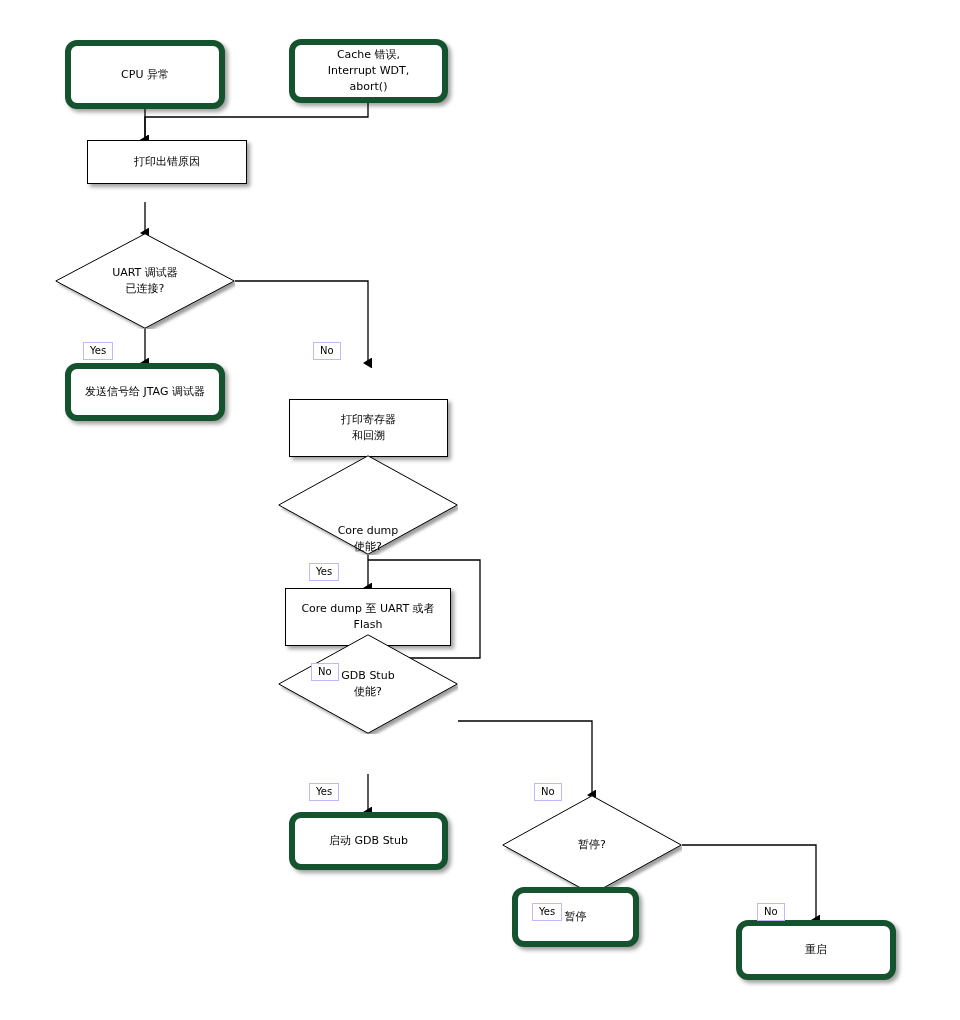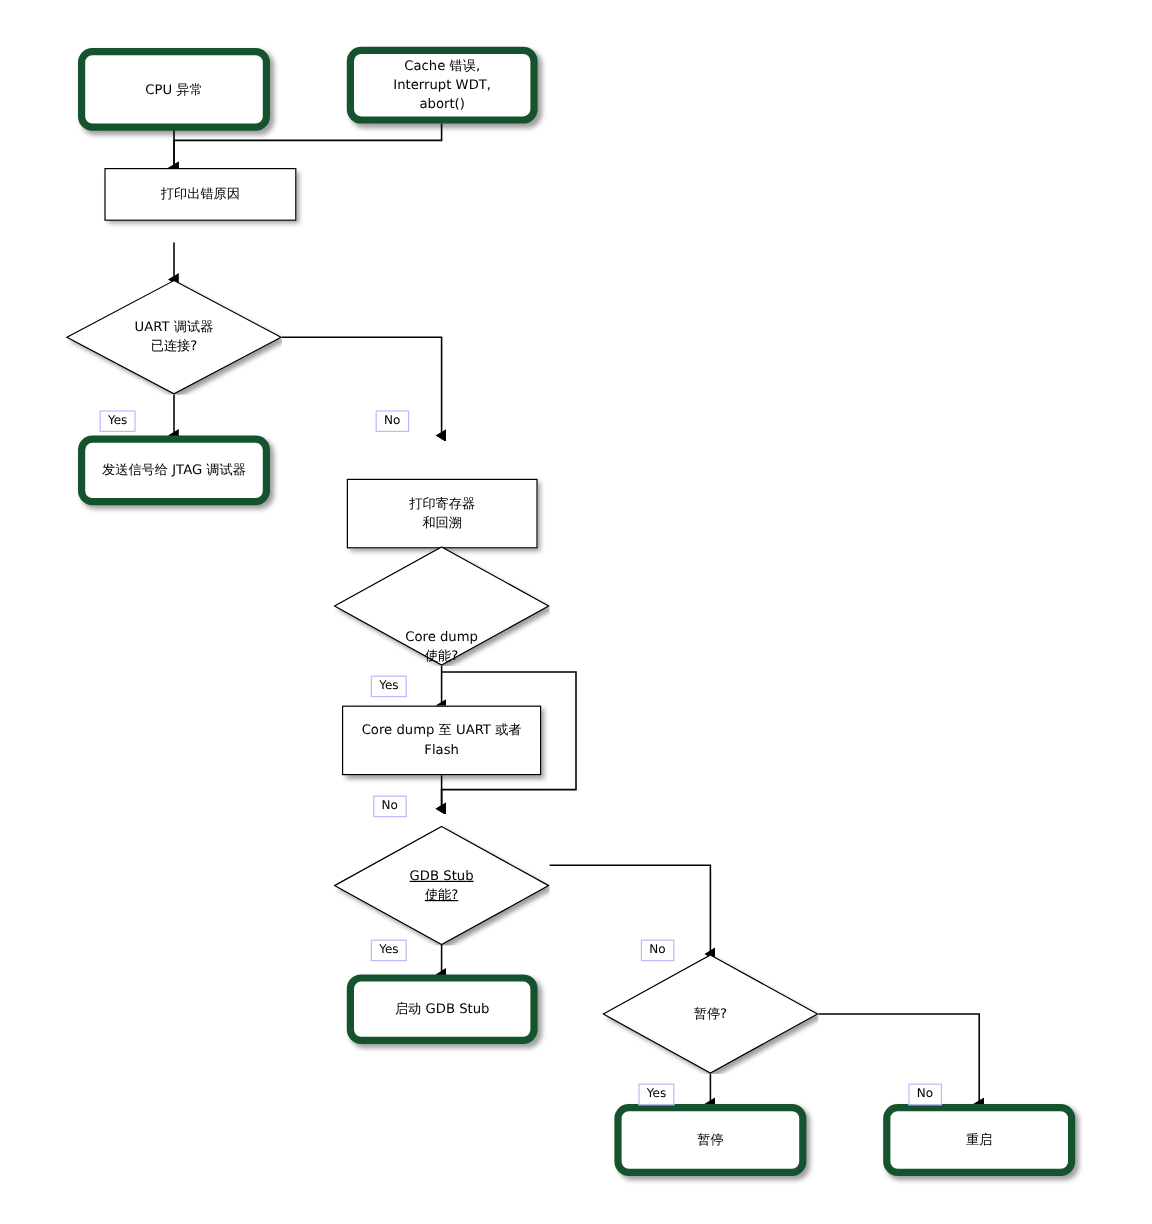--- a/index.html
+++ b/index.html
@@ -155,21 +155,21 @@
         <div class="dia-label">
           <div>Core dump</div>
           <div>使能?</div>
         </div>
       </div>
       <div class="node process" style="left: 285px; top: 588px; width: 166px; height: 58px;">
         <div class="dia-label">
           <div>Core dump 至 UART 或者 Flash</div>
         </div>
       </div>
-      <div class="node decision" style="left: 278px; top: 688px; width: 180px; height: 100px; text-decoration: underline;">
+      <div class="node decision" style="left: 278px; top: 634px; width: 180px; height: 100px;">
         <svg class="dia-shape" viewBox="0 0 180 100" preserveAspectRatio="none">
           <polygon points="90,0.8 179.2,50 90,99.2 0.8,50" fill="#ffffff" stroke="#000000" stroke-width="1" filter="url(#dshadow)"></polygon>
         </svg>
         <div class="dia-label">
           <div>GDB Stub</div>
           <div>使能?</div>
         </div>
       </div>
       <div class="node terminal" style="left: 289px; top: 812px; width: 159px; height: 58px;">
         <div class="dia-label">
@@ -177,21 +177,21 @@
         </div>
       </div>
       <div class="node decision" style="left: 502px; top: 795px; width: 180px; height: 100px;">
         <svg class="dia-shape" viewBox="0 0 180 100" preserveAspectRatio="none">
           <polygon points="90,0.8 179.2,50 90,99.2 0.8,50" fill="#ffffff" stroke="#000000" stroke-width="1" filter="url(#dshadow)"></polygon>
         </svg>
         <div class="dia-label">
           <div>暂停?</div>
         </div>
       </div>
-      <div class="node terminal" style="left: 512px; top: 920px; width: 160px; height: 60px; text-align: center;">
+      <div class="node terminal" style="left: 512px; top: 887px; width: 127px; height: 60px; text-align: center;">
         <div class="dia-label">
           <div>暂停</div>
         </div>
       </div>
       <div class="node terminal" style="left: 736px; top: 920px; width: 160px; height: 60px;">
         <div class="dia-label">
           <div>重启</div>
         </div>
       </div>
     </div>

